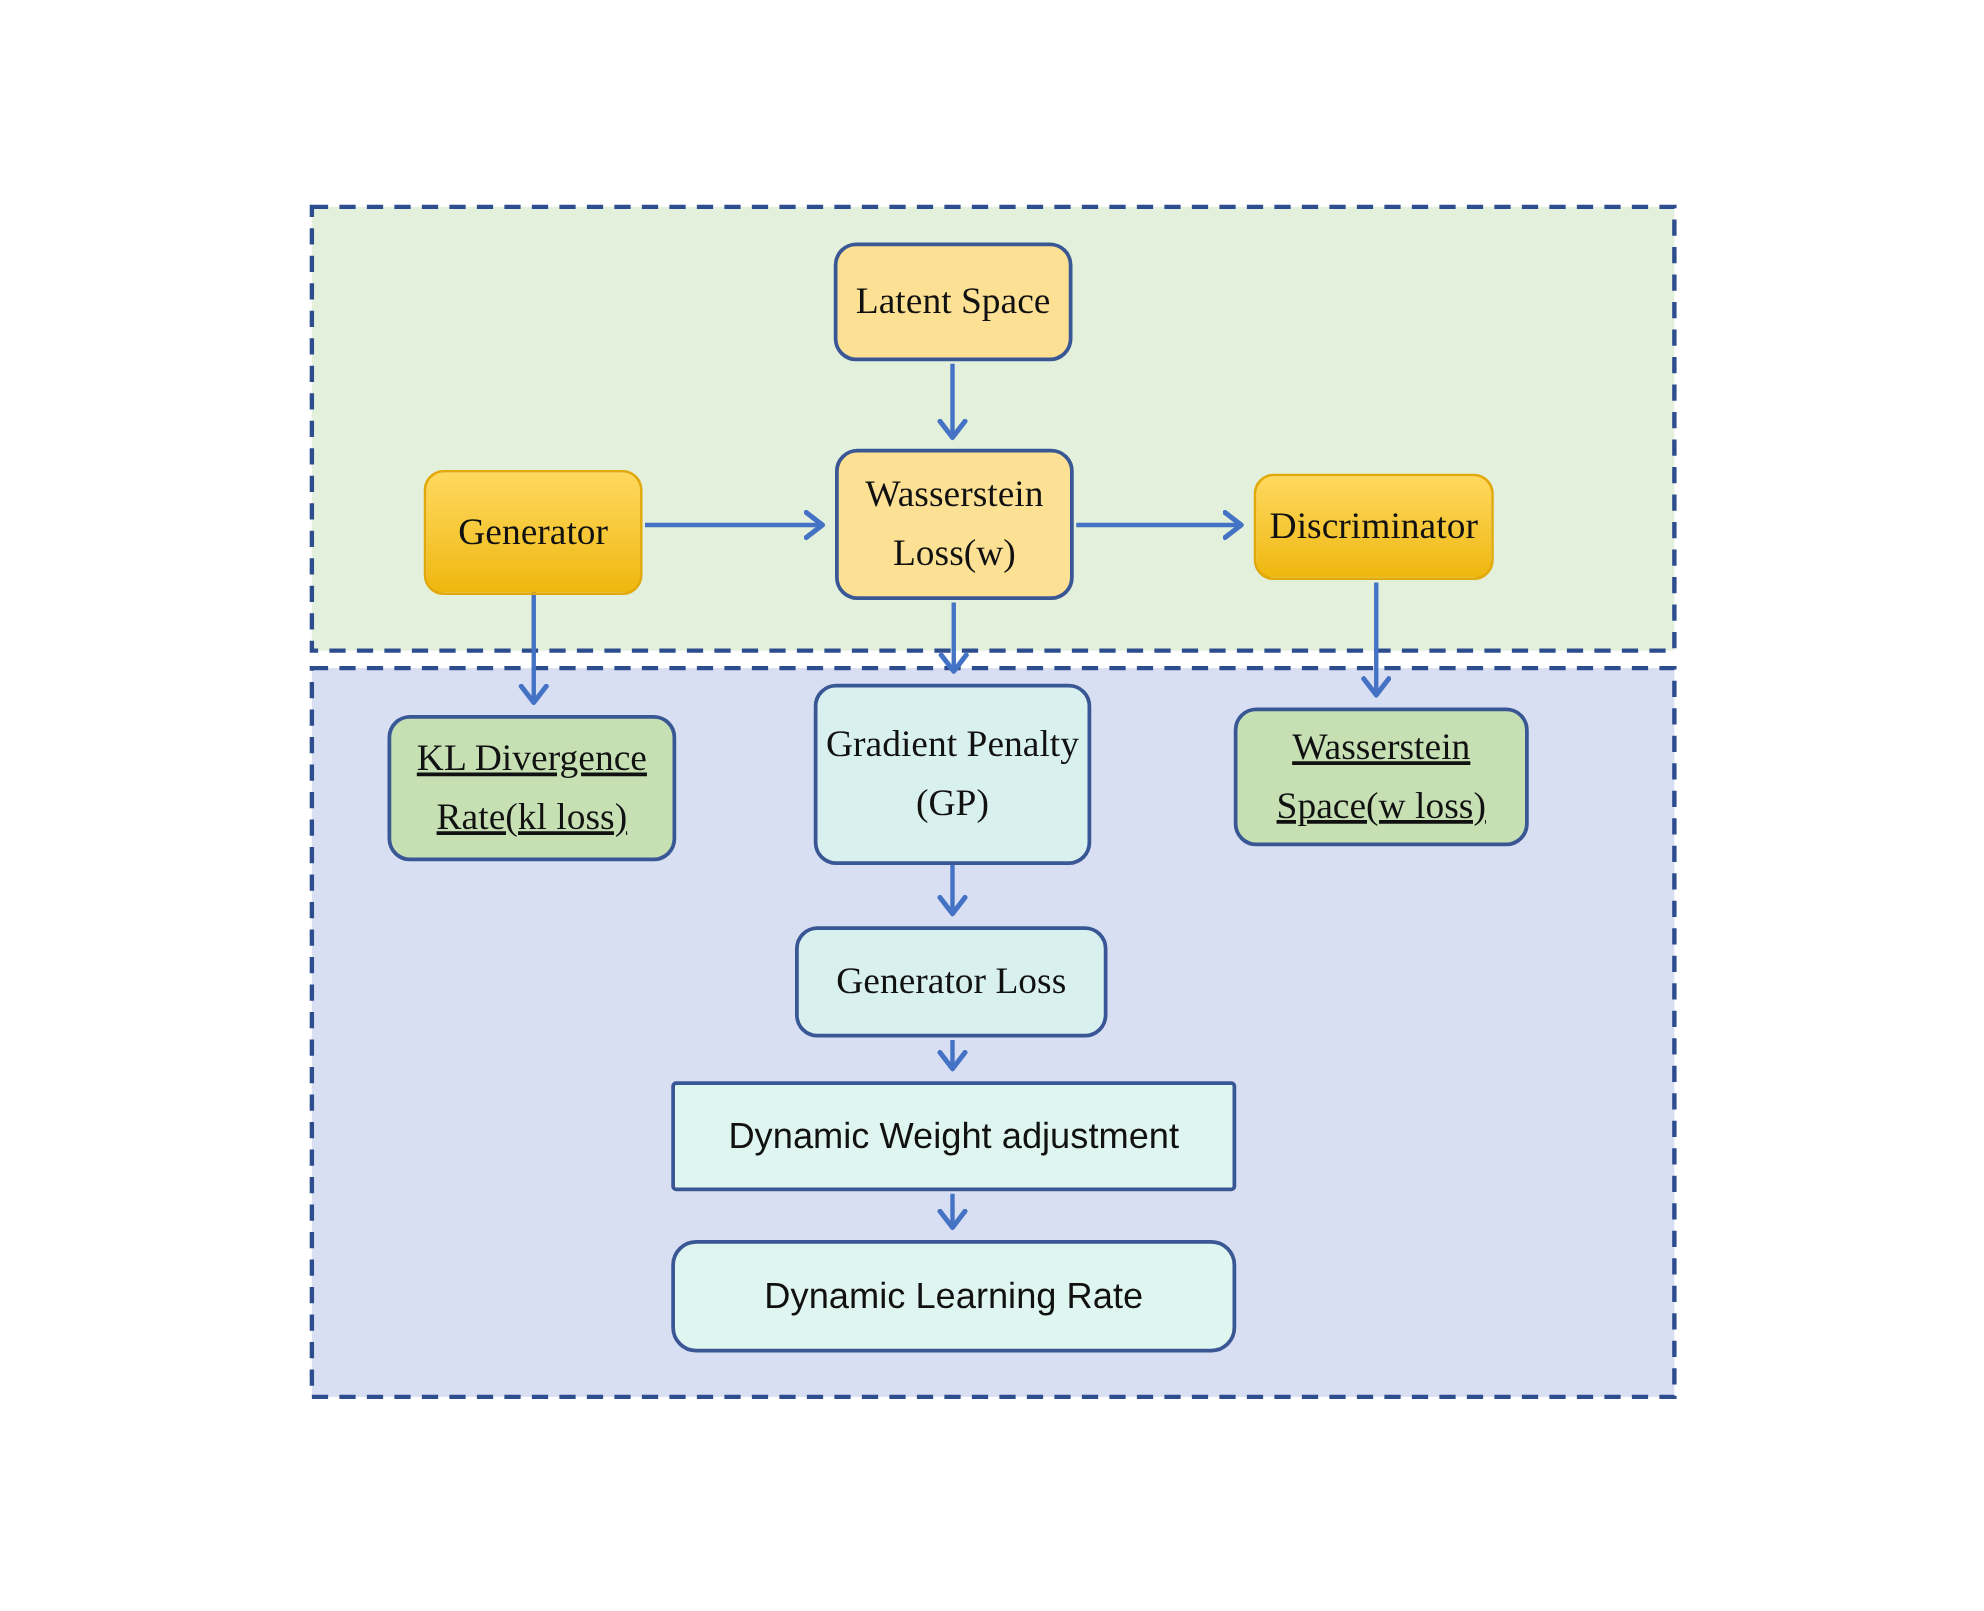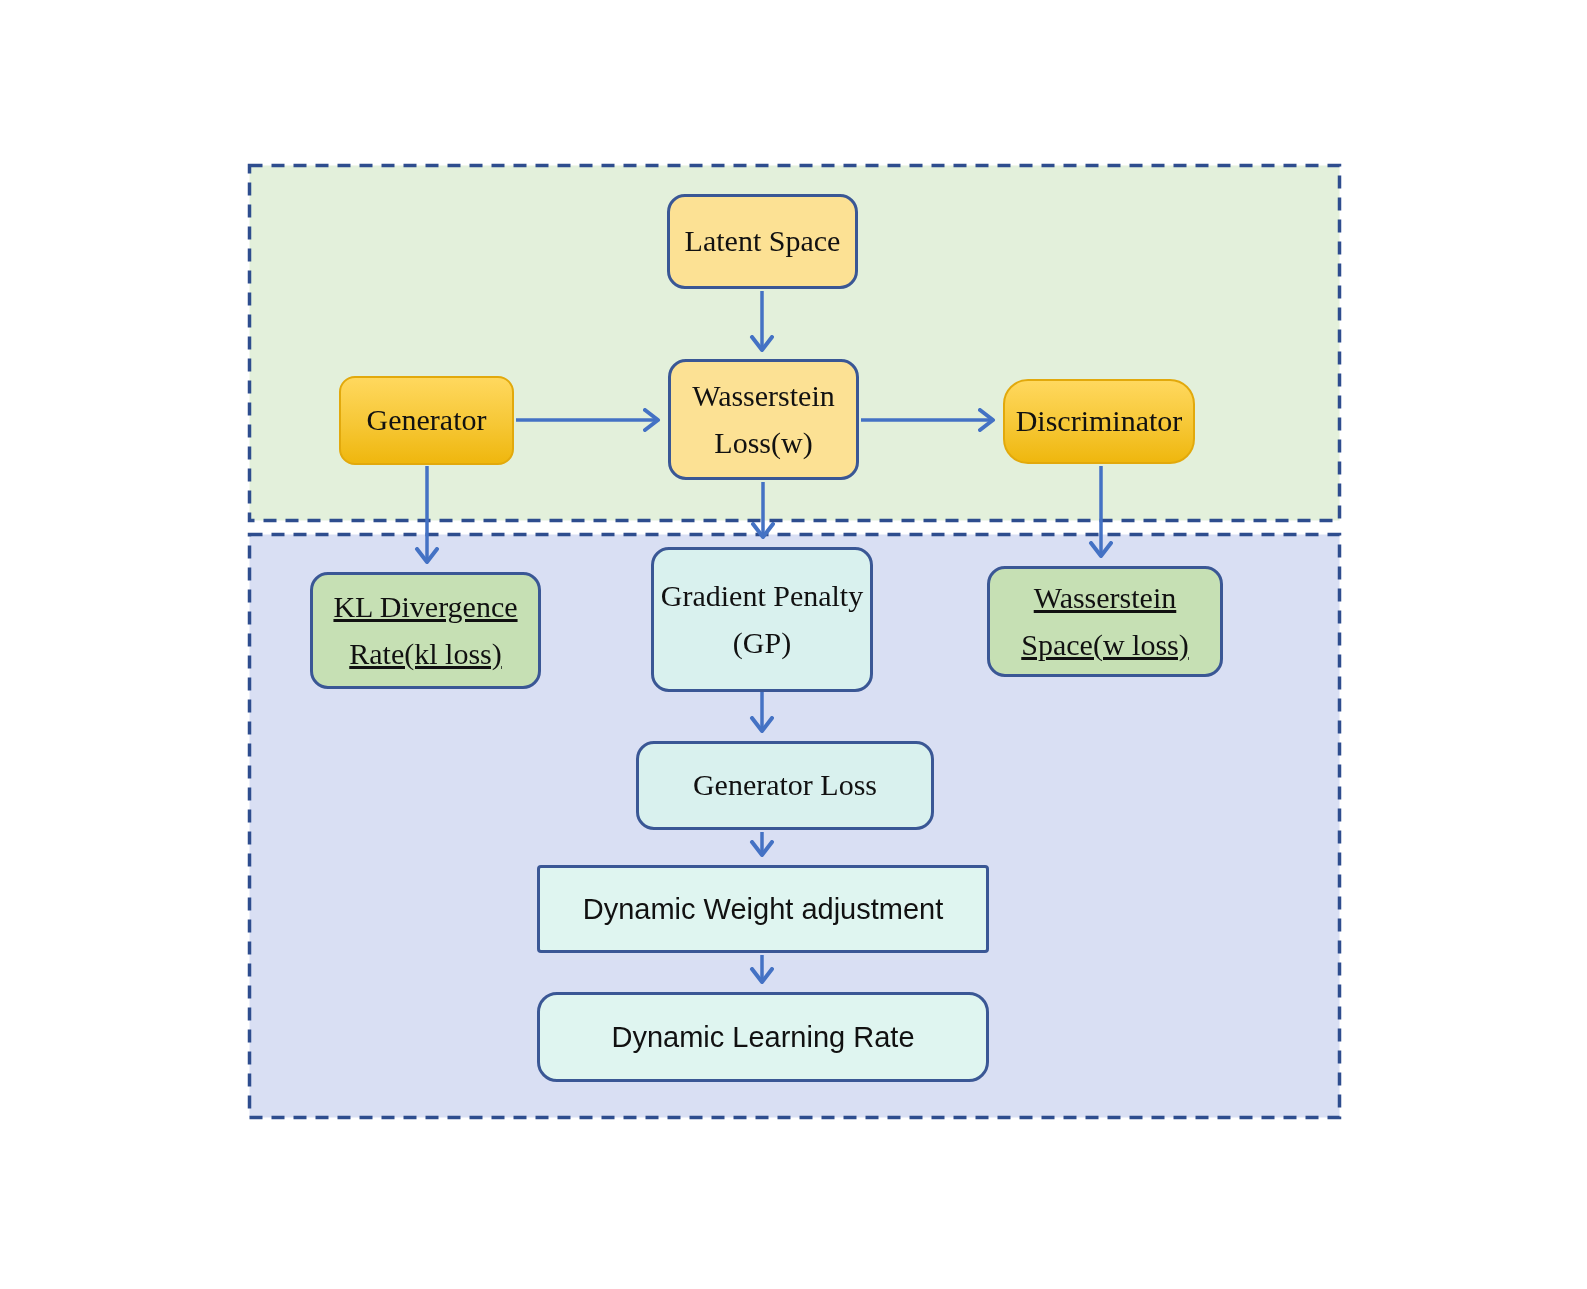--- a/index.html
+++ b/index.html
@@ -40,27 +40,27 @@
     background: linear-gradient(180deg, #FFD85E 0%, #F6C735 55%, #EFB70E 100%);
     border: 2px solid #E2A90C;
     border-radius: 16px;
   }
   .sans-label {
     font-family: "Liberation Sans", "DejaVu Sans", sans-serif;
     font-size: 29px;
   }
   
   #n-latent        { left: 667px;  top: 194px; width: 191px; height: 95px;  }
-  #n-generator     { left: 339px;  top: 376px; width: 175px; height: 89px;  }
+  #n-generator     { left: 339px;  top: 376px; width: 175px; height: 100px;  }
   #n-wasserstein-w { left: 668px;  top: 359px; width: 191px; height: 121px; }
-  #n-discriminator { left: 1003px; top: 379px; width: 192px; height: 85px; border-radius: 25px;  }
+  #n-discriminator { left: 1003px; top: 379px; width: 192px; height: 85px;  }
   #n-kl            { left: 310px;  top: 572px; width: 231px; height: 117px; }
   #n-gp            { left: 651px;  top: 547px; width: 222px; height: 145px; }
   #n-w-loss        { left: 987px;  top: 566px; width: 236px; height: 111px; }
-  #n-gen-loss      { left: 636px;  top: 741px; width: 298px; height: 89px;  }
+  #n-gen-loss      { left: 636px;  top: 741px; width: 250px; height: 89px;  }
   #n-dyn-weight    { left: 537px;  top: 865px; width: 452px; height: 88px;  border-radius: 4px; }
   #n-dyn-lr        { left: 537px;  top: 992px; width: 452px; height: 90px;  border-radius: 20px; }
 </style>
 </head>
 <body>
 
 <div class="canvas">
 
   <svg class="layer" width="1587" height="1289" viewBox="0 0 1587 1289" xmlns="http://www.w3.org/2000/svg">
     <defs>

